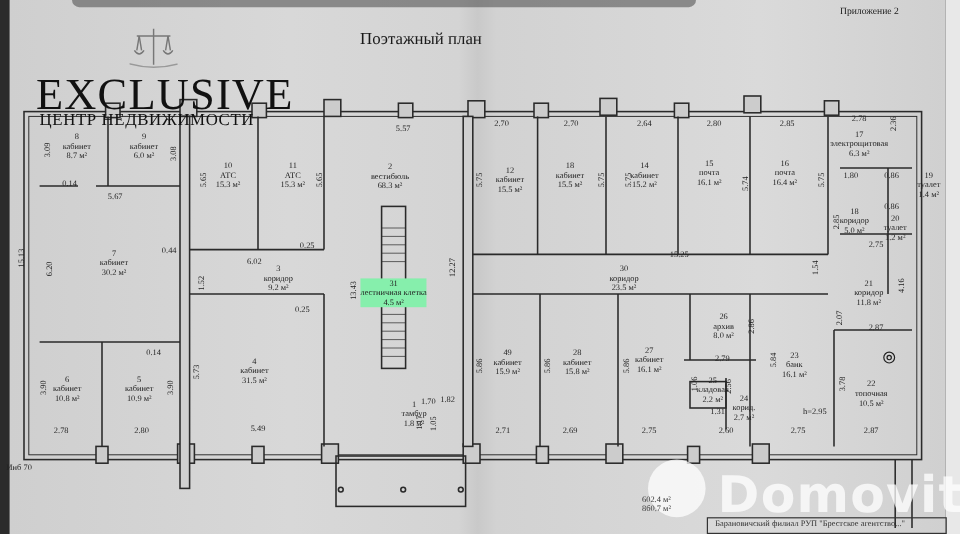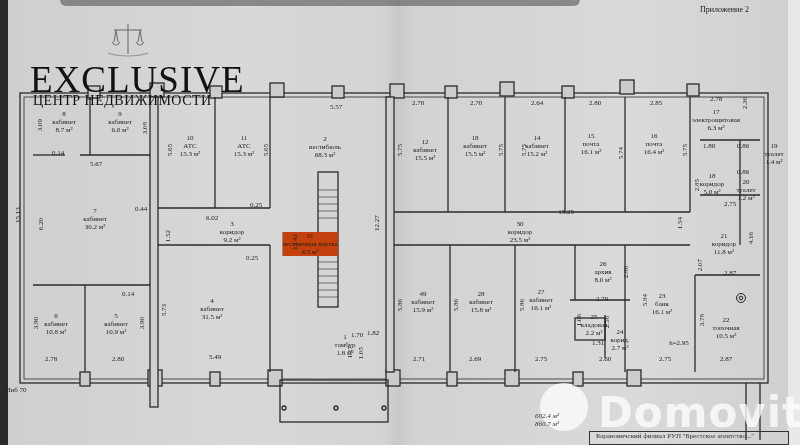--- a/index.html
+++ b/index.html
@@ -14,32 +14,33 @@
   .appendix{left:700px;top:5px;font-size:8px;}
   .logo-main{left:30px;top:58px;font-size:37px;letter-spacing:1px;color:#111;}
   .logo-sub{left:33px;top:93px;font-size:14px;letter-spacing:.5px;color:#111;}
   .scales{position:absolute;left:108px;top:22px;}
   svg.plan{position:absolute;left:0;top:0;}
   .lbl{position:absolute;font-size:7px;text-align:center;color:#222;line-height:8px;transform:translateX(-50%);}
   .dim{position:absolute;font-size:7px;color:#222;transform:translateX(-50%);}
   .dimv{position:absolute;font-size:7px;color:#222;transform:translate(-50%,-50%) rotate(-90deg);}
   .wm{position:absolute;left:598px;top:388px;font-family:"DejaVu Sans",sans-serif;font-size:42px;color:rgba(255,255,255,.75);font-weight:bold;letter-spacing:1px;}
   .wm-circle{position:absolute;left:540px;top:383px;width:48px;height:48px;border-radius:50%;background:rgba(255,255,255,.75);}
-  .totals{position:absolute;left:535px;top:412px;font-size:7px;color:#333;line-height:8px;font-style:italic;}
+  .totals{position:absolute;left:535px;top:412px;font-size:7px;color:#333;line-height:8px;}
   .stamp{position:absolute;left:589px;top:431px;width:200px;height:14px;border:1px solid #333;font-size:7px;color:#333;padding-left:6px;box-sizing:border-box;}
 </style>
 </head>
 <body>
 
 <div id="stage">
   <div class="paper"></div>
   <div class="edge-right"></div>
   <div class="shadow-top"></div>
 
   <div class="txt appendix">Приложение 2</div>
+  <div class="txt title1">Поэтажный план</div>
 
   <svg class="scales" width="40" height="36">
     <g stroke="#777" fill="none" stroke-width="1.2">
       <line x1="20" y1="2" x2="20" y2="32"></line>
         <line x1="6" y1="8" x2="34" y2="8"></line>
       <path d="M4 20 Q8 26 12 20"></path>
         <path d="M28 20 Q32 26 36 20"></path>
       <line x1="8" y1="8" x2="6" y2="20"></line>
         <line x1="8" y1="8" x2="10" y2="20"></line>
       <line x1="32" y1="8" x2="30" y2="20"></line>
@@ -280,21 +281,21 @@
   <div class="lbl" style="left:423px;top:290px">
       <div>49</div>
       <div>кабинет</div>
       <div>15.9 м²</div>
     </div>
   <div class="lbl" style="left:520px;top:220px">
       <div>30</div>
       <div>коридор</div>
       <div>23.5 м²</div>
     </div>
-  <div class="lbl" style="left:310px;top:232px;background:#c2410c">
+  <div class="lbl" style="left:328px;top:232px;background:#86efac">
       <div>31</div>
       <div>лестничная клетка</div>
       <div>4.5 м²</div>
     </div>
 
   <div class="dim" style="left:336px;top:103px">5.57</div>
   <div class="dim" style="left:418px;top:99px">2.70</div>
   <div class="dim" style="left:476px;top:99px">2.70</div>
   <div class="dim" style="left:537px;top:99px">2.64</div>
   <div class="dim" style="left:595px;top:99px">2.80</div>

